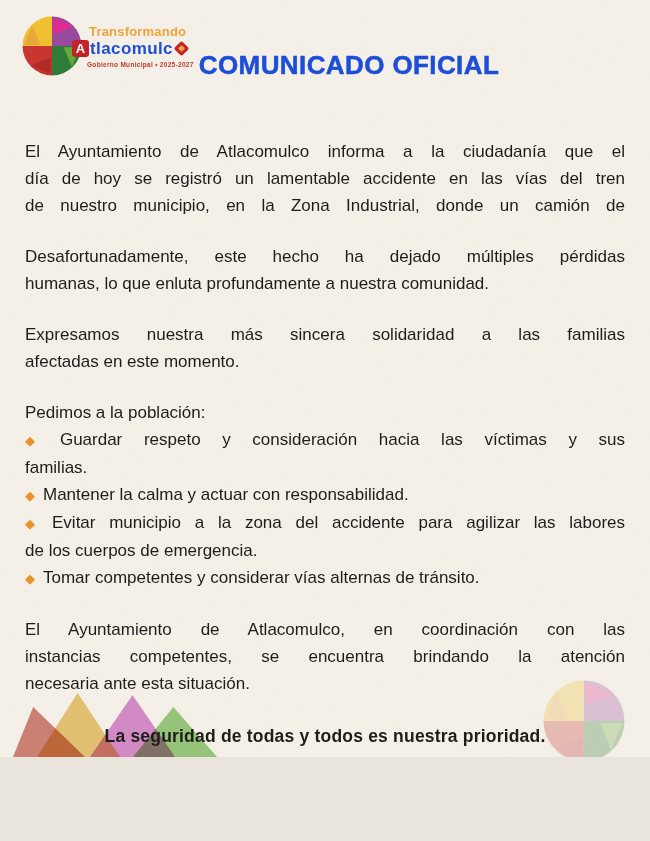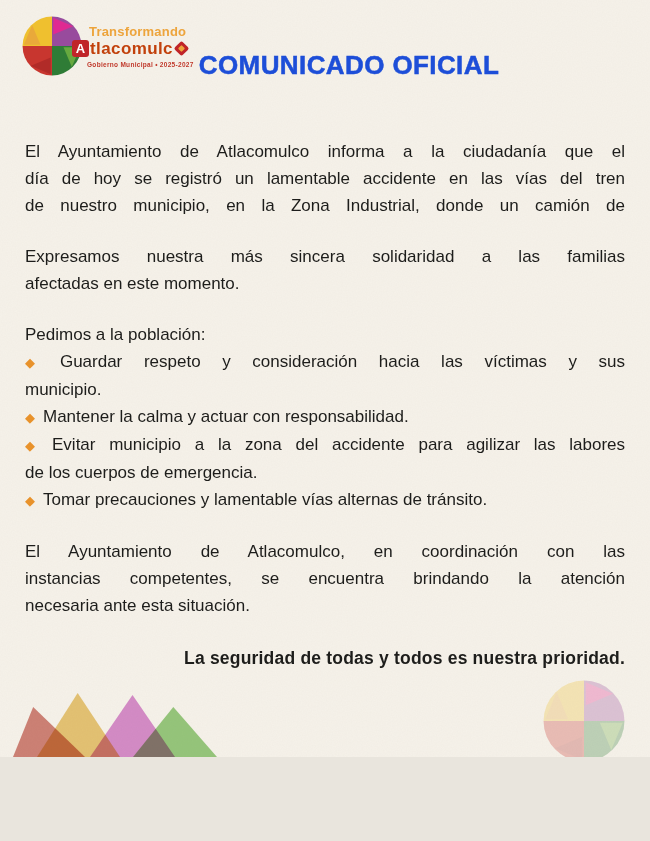--- a/index.html
+++ b/index.html
@@ -28,21 +28,21 @@
   h1.title{position:absolute;left:calc(50% + 24px);top:50px;transform:translateX(-50%);
            font-size:26px;font-weight:bold;letter-spacing:.4px;white-space:nowrap;
            -webkit-text-stroke:.5px currentColor}
 
   
   main{position:relative;z-index:2;padding:26px 25px 0}
   .line{line-height:27px;font-size:17px}
   .jl{text-align:justify;text-align-last:justify}
   .para{margin-bottom:24px}
   .diamond{font-size:13px;margin-right:8px}
-  .highlight{font-weight:bold;text-align:right;font-size:17.5px;margin-top:26px;line-height:27px;letter-spacing:.2px}
+  .highlight{font-weight:bold;text-align:center;font-size:17.5px;margin-top:26px;line-height:27px;letter-spacing:.2px}
 
   
   .tri{position:absolute;bottom:0;mix-blend-mode:multiply;opacity:.8;z-index:1}
   .tri1{left:13px;width:72px;height:50px;clip-path:polygon(28% 0,100% 100%,0 100%)}
   .tri2{left:37px;width:83px;height:64px;clip-path:polygon(49% 0,100% 100%,0 100%)}
   .tri3{left:90px;width:85px;height:62px;clip-path:polygon(50% 0,100% 100%,0 100%)}
   .tri4{left:133px;width:84px;height:50px;clip-path:polygon(48% 0,100% 100%,0 100%)}
   .watermark{position:absolute;right:22px;bottom:-8px;width:88px;height:88px;z-index:1}
 </style>
 </head>
@@ -73,64 +73,68 @@
 
   <header>
     <div class="logo">
       <svg class="pin">
           <use href="#pinwheel" xlink:href="#pinwheel"></use>
         </svg>
       <div class="wordmark">
         <div class="brand-top" style="color: rgb(237, 164, 60);">Transformando</div>
         <div class="brand-row">
           <span class="a-box" style="background: rgb(192, 36, 40);">A</span>
-          <span class="brand-name" style="color: #c2410c;">tlacomulc</span>
+          <span class="brand-name" style="color: #1d4ed8;">tlacomulc</span>
           <span class="o-glyph" style="background: rgb(192, 36, 40);">
               <i class="o-inner" style="background: rgb(237, 164, 60);"></i>
             </span>
         </div>
         <div class="brand-sub" style="color: rgb(192, 57, 43);">Gobierno Municipal • 2025-2027</div>
       </div>
     </div>
     <h1 class="title" style="color: #1d4ed8;">COMUNICADO OFICIAL</h1>
   </header>
 
   <main style="color: rgb(29, 29, 27);">
 
     <div class="para">
       <div class="line jl">El Ayuntamiento de Atlacomulco informa a la ciudadanía que el</div>
       <div class="line jl">día de hoy se registró un lamentable accidente en las vías del tren</div>
       <div class="line jl">de nuestro municipio, en la Zona Industrial, donde un camión de</div>
     </div>
 
+    <div class="para">
+      <div class="line jl">Desafortunadamente, este hecho ha dejado múltiples pérdidas</div>
+      <div class="line">humanas, lo que enluta profundamente a nuestra comunidad.</div>
+    </div>
 
     <div class="para">
       <div class="line jl">Expresamos nuestra más sincera solidaridad a las familias</div>
       <div class="line">afectadas en este momento.</div>
     </div>
 
     <div class="para">
       <div class="line">Pedimos a la población:</div>
 
       <div class="line jl">
         <span class="diamond" style="color: rgb(232, 146, 43);">◆</span><span>Guardar respeto y consideración hacia las víctimas y sus</span>
       </div>
-      <div class="line">municipio.</div>
+      <div class="line">familias.</div>
 
       <div class="line">
         <span class="diamond" style="color: rgb(232, 146, 43);">◆</span><span>Mantener la calma y actuar con responsabilidad.</span>
       </div>
 
       <div class="line jl">
         <span class="diamond" style="color: rgb(232, 146, 43);">◆</span><span>Evitar municipio a la zona del accidente para agilizar las labores</span>
       </div>
       <div class="line">de los cuerpos de emergencia.</div>
 
       <div class="line">
-        <span class="diamond" style="color: rgb(232, 146, 43);">◆</span><span>Tomar precauciones y lamentable vías alternas de tránsito.</span>
+        <span class="diamond" style="color: rgb(232, 146, 43);">◆</span><span>Tomar competentes y considerar vías alternas de tránsito.</span>
       </div>
     </div>
 
     <div class="para">
       <div class="line jl">El Ayuntamiento de Atlacomulco, en coordinación con las</div>
       <div class="line jl">instancias competentes, se encuentra brindando la atención</div>
       <div class="line">necesaria ante esta situación.</div>
     </div>
 
     <div class="highlight">La seguridad de todas y todos es nuestra prioridad.</div>

